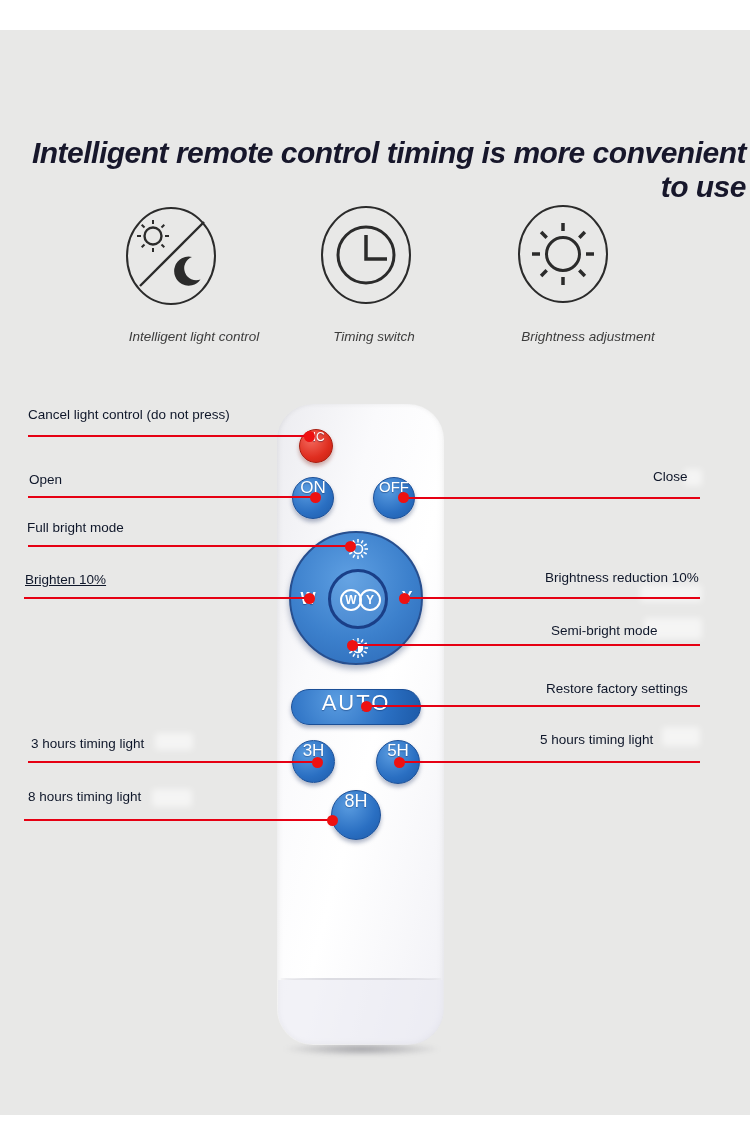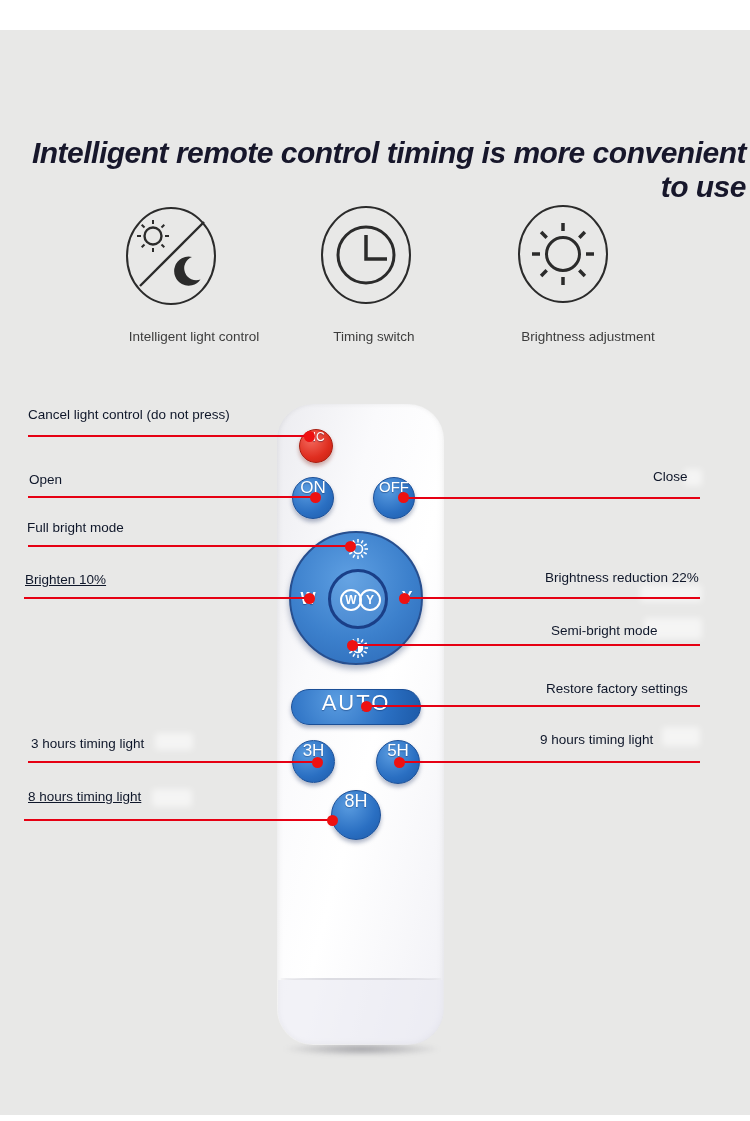--- a/index.html
+++ b/index.html
@@ -22,20 +22,21 @@
     color:#17172b; letter-spacing:-0.5px;
   }
 
   .feature-icon { position:absolute; }
   .fi1 { left:125px; top:206px; }
   .fi2 { left:320px; top:205px; }
   .fi3 { left:517px; top:204px; }
   .feature-label {
     position:absolute; font-size:13.5px; color:#3c3c3c; white-space:nowrap;
     transform:translateX(-50%);
+    font-style:italic;
   }
   .fl1 { left:194px; top:329px; }
   .fl2 { left:374px; top:329px;text-align:center; }
   .fl3 { left:588px; top:329px; }
 
   
   .remote-body {
     position:absolute; left:277px; top:404px; width:167px; height:641px;
     border-radius:36px;
     background: linear-gradient(105deg, #ececf0 0%, #fafafc 30%, #ffffff 55%, #f1f1f6 100%);
@@ -108,21 +109,21 @@
   .lab-cancel { left:28px;  top:407px; }
   .lab-open   { left:29px;  top:472px; }
   .lab-close  { left:653px; top:469px; }
   .lab-full   { left:27px;  top:520px; }
   .lab-brighten { left:25px; top:572px;text-decoration:underline; }
   .lab-reduce { left:545px; top:570px; }
   .lab-semi   { left:551px; top:623px; }
   .lab-restore{ left:546px; top:681px; }
   .lab-t3     { left:31px;  top:736px; }
   .lab-t5     { left:540px; top:732px; }
-  .lab-t8     { left:28px;  top:789px;text-decoration:underline; }
+  .lab-t8     { left:28px;  top:789px; }
 
   .ln-cancel { left:28px;  top:435px; width:281px; }
   .ln-open   { left:28px;  top:496px; width:288px; }
   .ln-close  { left:403px; top:497px; width:297px; }
   .ln-full   { left:28px;  top:545px; width:323px; }
   .ln-brighten { left:24px; top:597px; width:286px; }
   .ln-reduce { left:404px; top:597px; width:296px; }
   .ln-semi   { left:352px; top:644px; width:348px; }
   .ln-restore{ left:366px; top:705px; width:334px; }
   .ln-t3     { left:28px;  top:761px; width:290px; }
@@ -296,36 +297,36 @@
   <div class="co-dot dt-close"></div>
 
   <span class="co-label lab-full">Full bright mode</span>
   <div class="co-line ln-full"></div>
   <div class="co-dot dt-full"></div>
 
   <span class="co-label lab-brighten">Brighten 10%</span>
   <div class="co-line ln-brighten"></div>
   <div class="co-dot dt-brighten"></div>
 
-  <span class="co-label lab-reduce">Brightness reduction 22%</span>
+  <span class="co-label lab-reduce">Brightness reduction 10%</span>
   <div class="co-line ln-reduce"></div>
   <div class="co-dot dt-reduce"></div>
 
   <span class="co-label lab-semi">Semi-bright mode</span>
   <div class="co-line ln-semi"></div>
   <div class="co-dot dt-semi"></div>
 
   <span class="co-label lab-restore">Restore factory settings</span>
   <div class="co-line ln-restore"></div>
   <div class="co-dot dt-restore"></div>
 
   <span class="co-label lab-t3">3 hours timing light</span>
   <div class="co-line ln-t3"></div>
   <div class="co-dot dt-t3"></div>
 
-  <span class="co-label lab-t5">9 hours timing light</span>
+  <span class="co-label lab-t5">5 hours timing light</span>
   <div class="co-line ln-t5"></div>
   <div class="co-dot dt-t5"></div>
 
   <span class="co-label lab-t8">8 hours timing light</span>
   <div class="co-line ln-t8"></div>
   <div class="co-dot dt-t8"></div>
 </div>
 
 </body></html>

